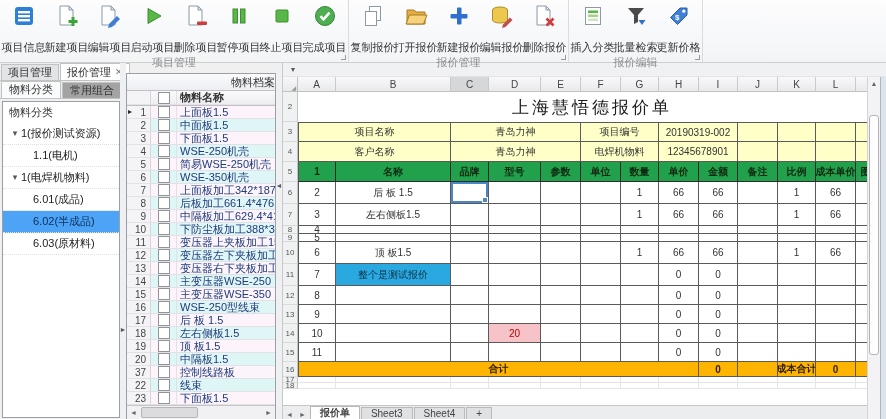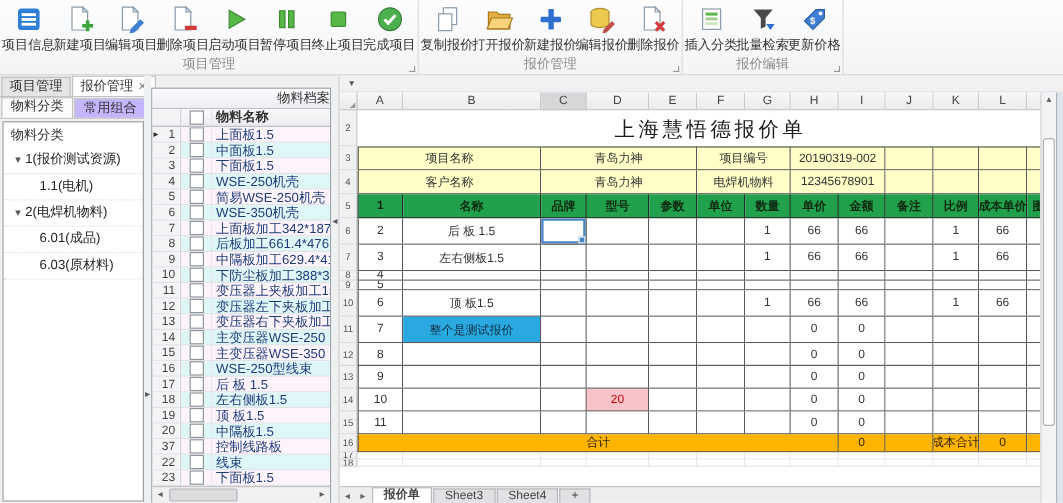--- a/index.html
+++ b/index.html
@@ -5,36 +5,36 @@
   html,body{margin:0;padding:0;}
   body{width:886px;height:419px;overflow:hidden;background:#f0f0f0;
        font-family:"Liberation Sans",sans-serif;font-size:11px;color:#333;}
   
   .ribbon{height:62px;background:linear-gradient(#fdfdfe,#f2f4f6);border-bottom:1px solid #cfcfcf;
           display:flex;align-items:stretch;}
   .rgroup{display:flex;flex-direction:column;border-right:1px solid #dcdcdc;position:relative;}
   .rbuttons{display:flex;flex:1;padding:1px 2px 0 2px;}
   .rbtn{width:43px;display:flex;flex-direction:column;align-items:center;padding-top:2px;cursor:pointer;}
   .ricon{width:26px;height:26px;display:flex;align-items:center;justify-content:center;}
-  .rlbl{font-size:11px;color:#333;white-space:nowrap;margin-top:1px;text-align:right;}
+  .rlbl{font-size:11px;color:#333;white-space:nowrap;margin-top:11px;text-align:right;}
   .rgrouplbl{height:15px;line-height:14px;text-align:center;font-size:11px;color:#8b8b8b;}
   .rcorner{position:absolute;right:2px;bottom:2px;width:4px;height:4px;
            border-right:1px solid #999;border-bottom:1px solid #999;}
   
   .main{display:flex;height:357px;}
   
   .leftcol{width:120px;display:flex;flex-direction:column;flex:none;}
   .doctabs{display:flex;height:17px;background:#eceef0;border-bottom:1px solid #c3c3c3;align-items:flex-end;}
   .doctab{height:15px;line-height:15px;padding:0 6px;border:1px solid #c3c3c3;border-bottom:none;
           background:#e2e4e6;margin-left:1px;white-space:nowrap;display:flex;align-items:center;gap:4px;cursor:pointer;}
   .doctab.active{background:#fff;height:16px;}
   .tabclose{color:#777;font-size:9px;cursor:pointer;}
   .subtabs{display:flex;height:17px;background:#eceef0;border-bottom:1px solid #c3c3c3;align-items:flex-end;}
   .subtab{height:15px;line-height:15px;padding:0 7px;border:1px solid #c3c3c3;border-bottom:none;
-          background:#c4b5fd;margin-left:1px;cursor:pointer;white-space:nowrap;}
+          background:#a3a3a3;margin-left:1px;cursor:pointer;white-space:nowrap;}
   .subtab.active{background:#fafbfc;height:16px;}
   .treebox{flex:1;margin:2px 0 2px 2px;border:1px solid #9aa0a6;background:#fff;overflow:hidden;}
   .treehdr{padding:3px 6px;color:#333;}
   .titem{height:21px;line-height:21px;display:flex;align-items:center;border-bottom:1px dotted #e0e0e0;
          white-space:nowrap;cursor:pointer;color:#222;}
   .titem .exp{width:12px;text-align:center;color:#555;font-size:9px;flex:none;}
   .titem.sel{background:#4da3f5;color:#0b2e59;}
   
   .split{width:6px;background:#eef0f2;flex:none;display:flex;justify-content:center;}
   .splitarrow{color:#556;font-size:7px;line-height:10px;cursor:pointer;}
@@ -81,21 +81,21 @@
   .srow{display:flex;}
   .gut{width:15px;flex:none;background:#f0f1f3;border-right:1px solid #c2c2c2;border-bottom:1px solid #dadadd;
        box-sizing:border-box;display:flex;align-items:center;justify-content:center;font-size:8px;color:#555;overflow:hidden;}
   .cell{box-sizing:border-box;flex:none;display:flex;align-items:center;justify-content:center;
         font-size:10px;color:#333;overflow:hidden;white-space:nowrap;background:#fff;}
   .rep{border-right:1px solid #5a5a5a;border-bottom:1px solid #5a5a5a;}
   .first{border-left:1px solid #5a5a5a;}
   .topb{border-top:1px solid #5a5a5a;}
   .yc{background:#ffffc8;}
   .gh{background:#21a14b;font-weight:bold;color:#102a12;border-right:1px solid #2b2b2b;border-bottom:1px solid #2b2b2b;}
-  .oc{background:#ffb400;font-weight:normal;color:#332200;}
+  .oc{background:#ffb400;font-weight:bold;color:#332200;}
   .bluecell{background:#2aa9e0;color:#0d2f44;}
   .pinkcell{background:#f6c3c9;color:#c00000;}
   .lt{border-right:1px solid #e6e6e8;border-bottom:1px solid #e6e6e8;}
   .titlecell{font-family:"DejaVu Serif","Liberation Serif",serif;font-size:17px;letter-spacing:3px;color:#1c1c1c;}
   .selcell{position:relative;box-shadow:inset 0 0 0 2px #4a86c8;}
   .selcell::after{content:"";position:absolute;right:0;bottom:0;width:4px;height:4px;background:#4a86c8;border:1px solid #fff;}
   
   .sheettabs{height:14px;background:#ebedef;border-top:1px solid #c6c6c8;display:flex;align-items:flex-end;flex:none;}
   .stnav{font-size:7px;color:#666;padding:0 3px 2px 3px;cursor:pointer;}
   .stab{height:12px;line-height:12px;padding:0 9px;font-size:10px;color:#444;background:#dfe1e3;
@@ -142,34 +142,34 @@
               <path d="M4 2h9l4 4v15H4z" fill="#fff" stroke="#8a9aa8"></path>
               <path d="M13 2l4 4h-4z" fill="#dde6ee" stroke="#8a9aa8"></path>
               <path d="M11 20l8-8 3 3-8 8-4 1z" fill="#3f7fd0"></path>
             </svg>
           </span>
           <span class="rlbl">编辑项目</span>
         </div>
         <div class="rbtn">
           <span class="ricon">
             <svg width="24" height="24">
+              <path d="M7 4.5l13 7.5-13 7.5z" fill="#58b847" stroke="#3f8c33"></path>
+            </svg>
+          </span>
+          <span class="rlbl">启动项目</span>
+        </div>
+        <div class="rbtn">
+          <span class="ricon">
+            <svg width="24" height="24">
               <path d="M5 2h9l4 4v15H5z" fill="#fff" stroke="#8a9aa8"></path>
               <path d="M14 2l4 4h-4z" fill="#dde6ee" stroke="#8a9aa8"></path>
               <rect x="13" y="17.5" width="10" height="3.5" rx="1" fill="#d23b3b"></rect>
             </svg>
           </span>
           <span class="rlbl">删除项目</span>
-        </div>
-        <div class="rbtn">
-          <span class="ricon">
-            <svg width="24" height="24">
-              <path d="M7 4.5l13 7.5-13 7.5z" fill="#58b847" stroke="#3f8c33"></path>
-            </svg>
-          </span>
-          <span class="rlbl">启动项目</span>
         </div>
         <div class="rbtn">
           <span class="ricon">
             <svg width="24" height="24">
               <rect x="6" y="5" width="4.5" height="14" fill="#58b847" stroke="#3f8c33"></rect>
               <rect x="13.5" y="5" width="4.5" height="14" fill="#58b847" stroke="#3f8c33"></rect>
             </svg>
           </span>
           <span class="rlbl">暂停项目</span>
         </div>
@@ -306,24 +306,27 @@
       <div id="treeitems">
           <div class="titem" style="padding-left: 6px;">
             <span class="exp">▾</span>
             <span>1(报价测试资源)</span>
           </div>
           <div class="titem" style="padding-left: 30px;">
             <span>1.1(电机)</span>
           </div>
           <div class="titem" style="padding-left: 6px;">
             <span class="exp">▾</span>
-            <span>2(电焊机物料)</span>
+            <span>1(电焊机物料)</span>
           </div>
           <div class="titem" style="padding-left: 30px;">
             <span>6.01(成品)</span>
+          </div>
+          <div class="titem sel" style="padding-left: 30px;">
+            <span>6.02(半成品)</span>
           </div>
           <div class="titem" style="padding-left: 30px;">
             <span>6.03(原材料)</span>
           </div>
         </div>
     </div>
   </div>
 
   <div class="split">
     <span class="splitarrow" id="splitL" style="margin-top:262px;">►</span>

